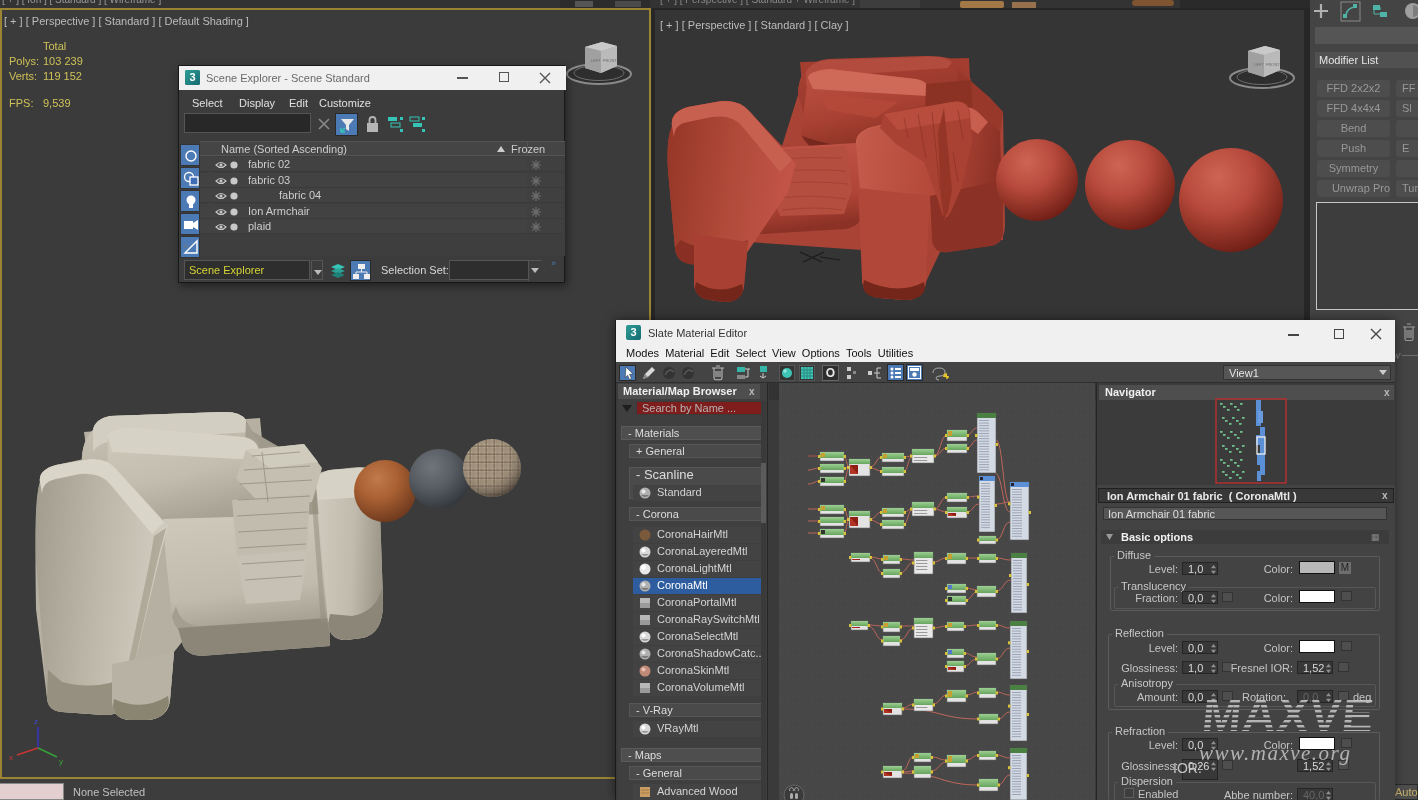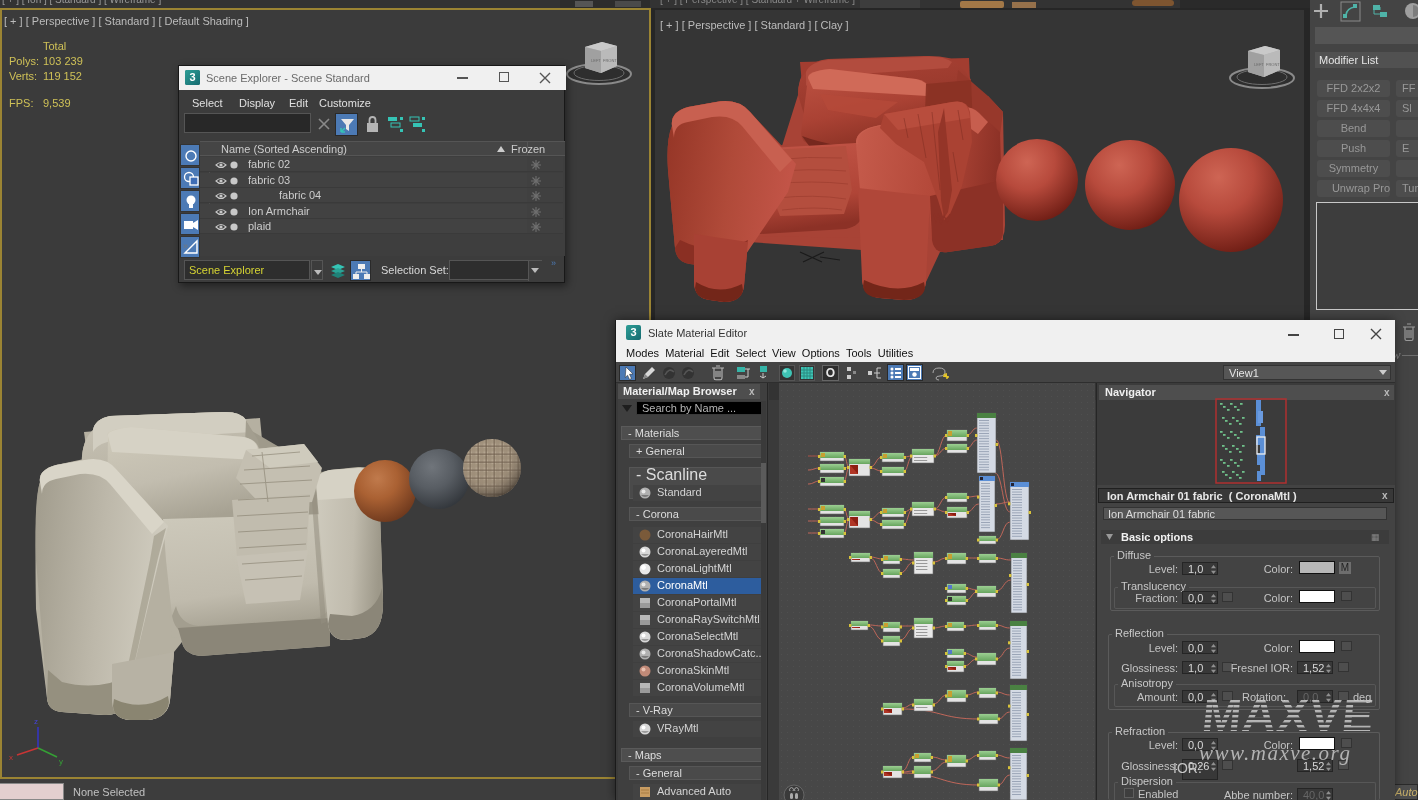--- a/index.html
+++ b/index.html
@@ -321,21 +321,21 @@
 <div class="abs" style="left:7px;top:140px;width:73px;height:17px;background:#4d4d4d;border-radius:3px;color:#989898;font-size:11px;text-align:center;line-height:17px;">Push</div>
 <div class="abs" style="left:86px;top:140px;width:40px;height:17px;background:#4d4d4d;border-radius:3px;color:#989898;font-size:11px;padding-left:6px;line-height:17px;">E</div>
 <div class="abs" style="left:7px;top:160px;width:73px;height:17px;background:#4d4d4d;border-radius:3px;color:#989898;font-size:11px;text-align:center;line-height:17px;">Symmetry</div>
 <div class="abs" style="left:86px;top:160px;width:40px;height:17px;background:#4d4d4d;border-radius:3px;color:#989898;font-size:11px;padding-left:6px;line-height:17px;"></div>
 <div class="abs" style="left:7px;top:180px;width:73px;height:17px;background:#4d4d4d;border-radius:3px;color:#989898;font-size:11px;text-align:right;line-height:17px;">Unwrap Pro</div>
 <div class="abs" style="left:86px;top:180px;width:40px;height:17px;background:#4d4d4d;border-radius:3px;color:#989898;font-size:11px;padding-left:6px;line-height:17px;">Tur</div>
  <div class="abs" style="left:6px;top:202px;width:102px;height:108px;background:#3d3d3d;border:1px solid #c8c8c8;border-right:none;"></div>
  <svg class="abs" style="left:90px;top:322px;" width="18" height="20" viewBox="0 0 18 20">
   <path d="M3 5h12M5 5v12q0 1.5 1.5 1.5h5q1.5 0 1.5-1.5V5M7 2h4M7 8v8M9 8v8M11 8v8" stroke="#9a9a9a" stroke-width="1.2" fill="none"></path>
  </svg>
- <div class="abs" style="left:84px;top:784px;width:24px;height:16px;background:#4e4e4e;border:1px solid #2a2a2a;color:#c8b06a;font-size:11px;text-align:left;line-height:15px;font-style:italic;">Auto</div>
+ <div class="abs" style="left:84px;top:784px;width:24px;height:16px;background:#4e4e4e;border:1px solid #2a2a2a;color:#c8b06a;font-size:11px;text-align:left;line-height:15px;">Auto</div>
  <div class="abs" style="left:82px;top:347px;color:#9a9a9a;font-size:13px;font-style:italic;font-family:'Liberation Serif',serif;opacity:0.7;">w</div>
  <div class="abs" style="left:92px;top:355px;width:16px;height:1px;background:#8a8a8a;opacity:0.6;"></div>
 </div>
 
 <div class="abs" style="left:0;top:779px;width:1310px;height:21px;background:#3d3d3d;">
  <div class="abs" style="left:0;top:4px;width:64px;height:17px;background:#e3cfcf;border:1px solid #888;border-left:none;"></div>
  <div class="abs t11" style="left:73px;top:7px;color:#c0c0c0;">None Selected</div>
 </div>
 
 <div class="abs" style="left:178px;top:65px;width:387px;height:218px;background:#3c3c3c;border:1px solid #181818;box-shadow:2px 3px 8px rgba(0,0,0,0.45);">
@@ -586,24 +586,24 @@
 <svg class="abs" style="left:763px;top:50px;" width="8" height="6" viewBox="0 0 8 6">
         <path d="M0 0 h8 l-4 5 Z" fill="#ccc"></path>
       </svg>
 
  <div class="abs" style="left:2px;top:63px;width:150px;height:417px;background:#3f3f3f;border-right:1px solid #262626;">
   <div class="abs" style="left:0;top:1px;width:142px;height:15px;background:#4e4e4e;color:#f0f0f0;font-size:11px;font-weight:bold;line-height:15px;padding-left:5px;">Material/Map Browser</div>
   <div class="abs" style="left:131px;top:3px;color:#bbb;font-size:10px;font-weight:bold;">x</div>
   <svg class="abs" style="left:4px;top:22px;" width="10" height="8" viewBox="0 0 10 8">
           <path d="M0 0 h10 l-5 7 Z" fill="#1e1e1e"></path>
         </svg>
-  <div class="abs" style="left:18px;top:18px;width:128px;height:14px;background:#000000;border:1px solid #3a3a3a;color:#b4b4b4;font-size:11px;line-height:13px;padding-left:5px;">Search by Name ...</div>
+  <div class="abs" style="left:18px;top:18px;width:128px;height:14px;background:#7f1d1d;border:1px solid #3a3a3a;color:#b4b4b4;font-size:11px;line-height:13px;padding-left:5px;">Search by Name ...</div>
   <div class="abs" style="left:3px;top:43px;width:145px;height:14px;background:#4e4e4e;border:1px solid #5a5a5a;color:#ddd;font-size:11px;line-height:13px;padding-left:6px;">- Materials</div>
         <div class="abs" style="left:11px;top:61px;width:137px;height:14px;background:#4a4a4a;border:1px solid #565656;color:#ddd;font-size:11px;line-height:13px;padding-left:6px;">+ General</div>
-        <div class="abs" style="left:11px;top:84px;width:137px;height:32px;background:#4a4a4a;border:1px solid #565656;color:#ddd;font-size:16px;line-height:13px;padding-left:6px;">- Scanline</div>
+        <div class="abs" style="left:11px;top:84px;width:137px;height:32px;background:#4a4a4a;border:1px solid #565656;color:#ddd;font-size:13px;line-height:13px;padding-left:6px;">- Scanline</div>
         <div class="abs" style="left:15px;top:102px;width:133px;height:16px;background:#434343;color:#d4d4d4;font-size:11px;line-height:15px;padding-left:24px;">Standard</div>
         <svg class="abs" style="left:21px;top:104px;" width="12" height="12" viewBox="0 0 12 12">
           <defs></defs>
           <circle cx="6" cy="6" r="5.5" fill="#b0b0b0"></circle>
           <circle cx="4.5" cy="4.5" r="2" fill="#e8e8e8"></circle>
           <path d="M2 8 a5 5 0 0 0 8 0 Z" fill="#7a7a7a"></path>
         </svg>
         <div class="abs" style="left:11px;top:124px;width:137px;height:14px;background:#4a4a4a;border:1px solid #565656;color:#ddd;font-size:11px;line-height:13px;padding-left:6px;">- Corona</div>
         <div class="abs" style="left:15px;top:144px;width:133px;height:16px;background:#434343;color:#d4d4d4;font-size:11px;line-height:15px;padding-left:24px;">CoronaHairMtl</div>
         <svg class="abs" style="left:21px;top:146px;" width="12" height="12" viewBox="0 0 12 12">
@@ -663,21 +663,21 @@
         </svg>
         <div class="abs" style="left:11px;top:320px;width:137px;height:14px;background:#4a4a4a;border:1px solid #565656;color:#ddd;font-size:11px;line-height:13px;padding-left:6px;">- V-Ray</div>
         <div class="abs" style="left:15px;top:338px;width:133px;height:16px;background:#434343;color:#d4d4d4;font-size:11px;line-height:15px;padding-left:24px;">VRayMtl</div>
         <svg class="abs" style="left:21px;top:340px;" width="12" height="12" viewBox="0 0 12 12">
           <circle cx="6" cy="6" r="5.5" fill="#d8d8d8"></circle>
           <circle cx="4.5" cy="4.5" r="2" fill="#fff"></circle>
           <path d="M2 8 a5 5 0 0 0 8 0 Z" fill="#9a9a9a"></path>
         </svg>
         <div class="abs" style="left:3px;top:365px;width:145px;height:14px;background:#4e4e4e;border:1px solid #5a5a5a;color:#ddd;font-size:11px;line-height:13px;padding-left:6px;">- Maps</div>
         <div class="abs" style="left:11px;top:383px;width:137px;height:14px;background:#4a4a4a;border:1px solid #565656;color:#ddd;font-size:11px;line-height:13px;padding-left:6px;">- General</div>
-        <div class="abs" style="left:15px;top:401px;width:133px;height:16px;background:#434343;color:#d4d4d4;font-size:11px;line-height:15px;padding-left:24px;">Advanced Auto</div>
+        <div class="abs" style="left:15px;top:401px;width:133px;height:16px;background:#434343;color:#d4d4d4;font-size:11px;line-height:15px;padding-left:24px;">Advanced Wood</div>
         <svg class="abs" style="left:21px;top:403px;" width="12" height="12" viewBox="0 0 12 12">
           <rect x="1" y="1" width="10" height="10" fill="#c89c62"></rect>
           <path d="M2 4 h8 M2 7 h8" stroke="#a87c42" fill="none"></path>
         </svg>
   <div class="abs" style="left:143px;top:18px;width:5px;height:399px;background:#3a3a3a;"></div>
   <div class="abs" style="left:143px;top:80px;width:5px;height:60px;background:#5b5b5b;"></div>
  </div>
 
  <div class="abs" style="left:153px;top:63px;width:626px;height:17px;background:#333;"></div>
  <div class="abs" style="left:165px;top:64px;width:75px;height:16px;background:#4a4a4a;border:1px solid #5e5e5e;border-bottom:none;color:#f0f0f0;font-size:11px;font-weight:bold;font-style:italic;line-height:15px;padding-left:6px;">View1</div>

